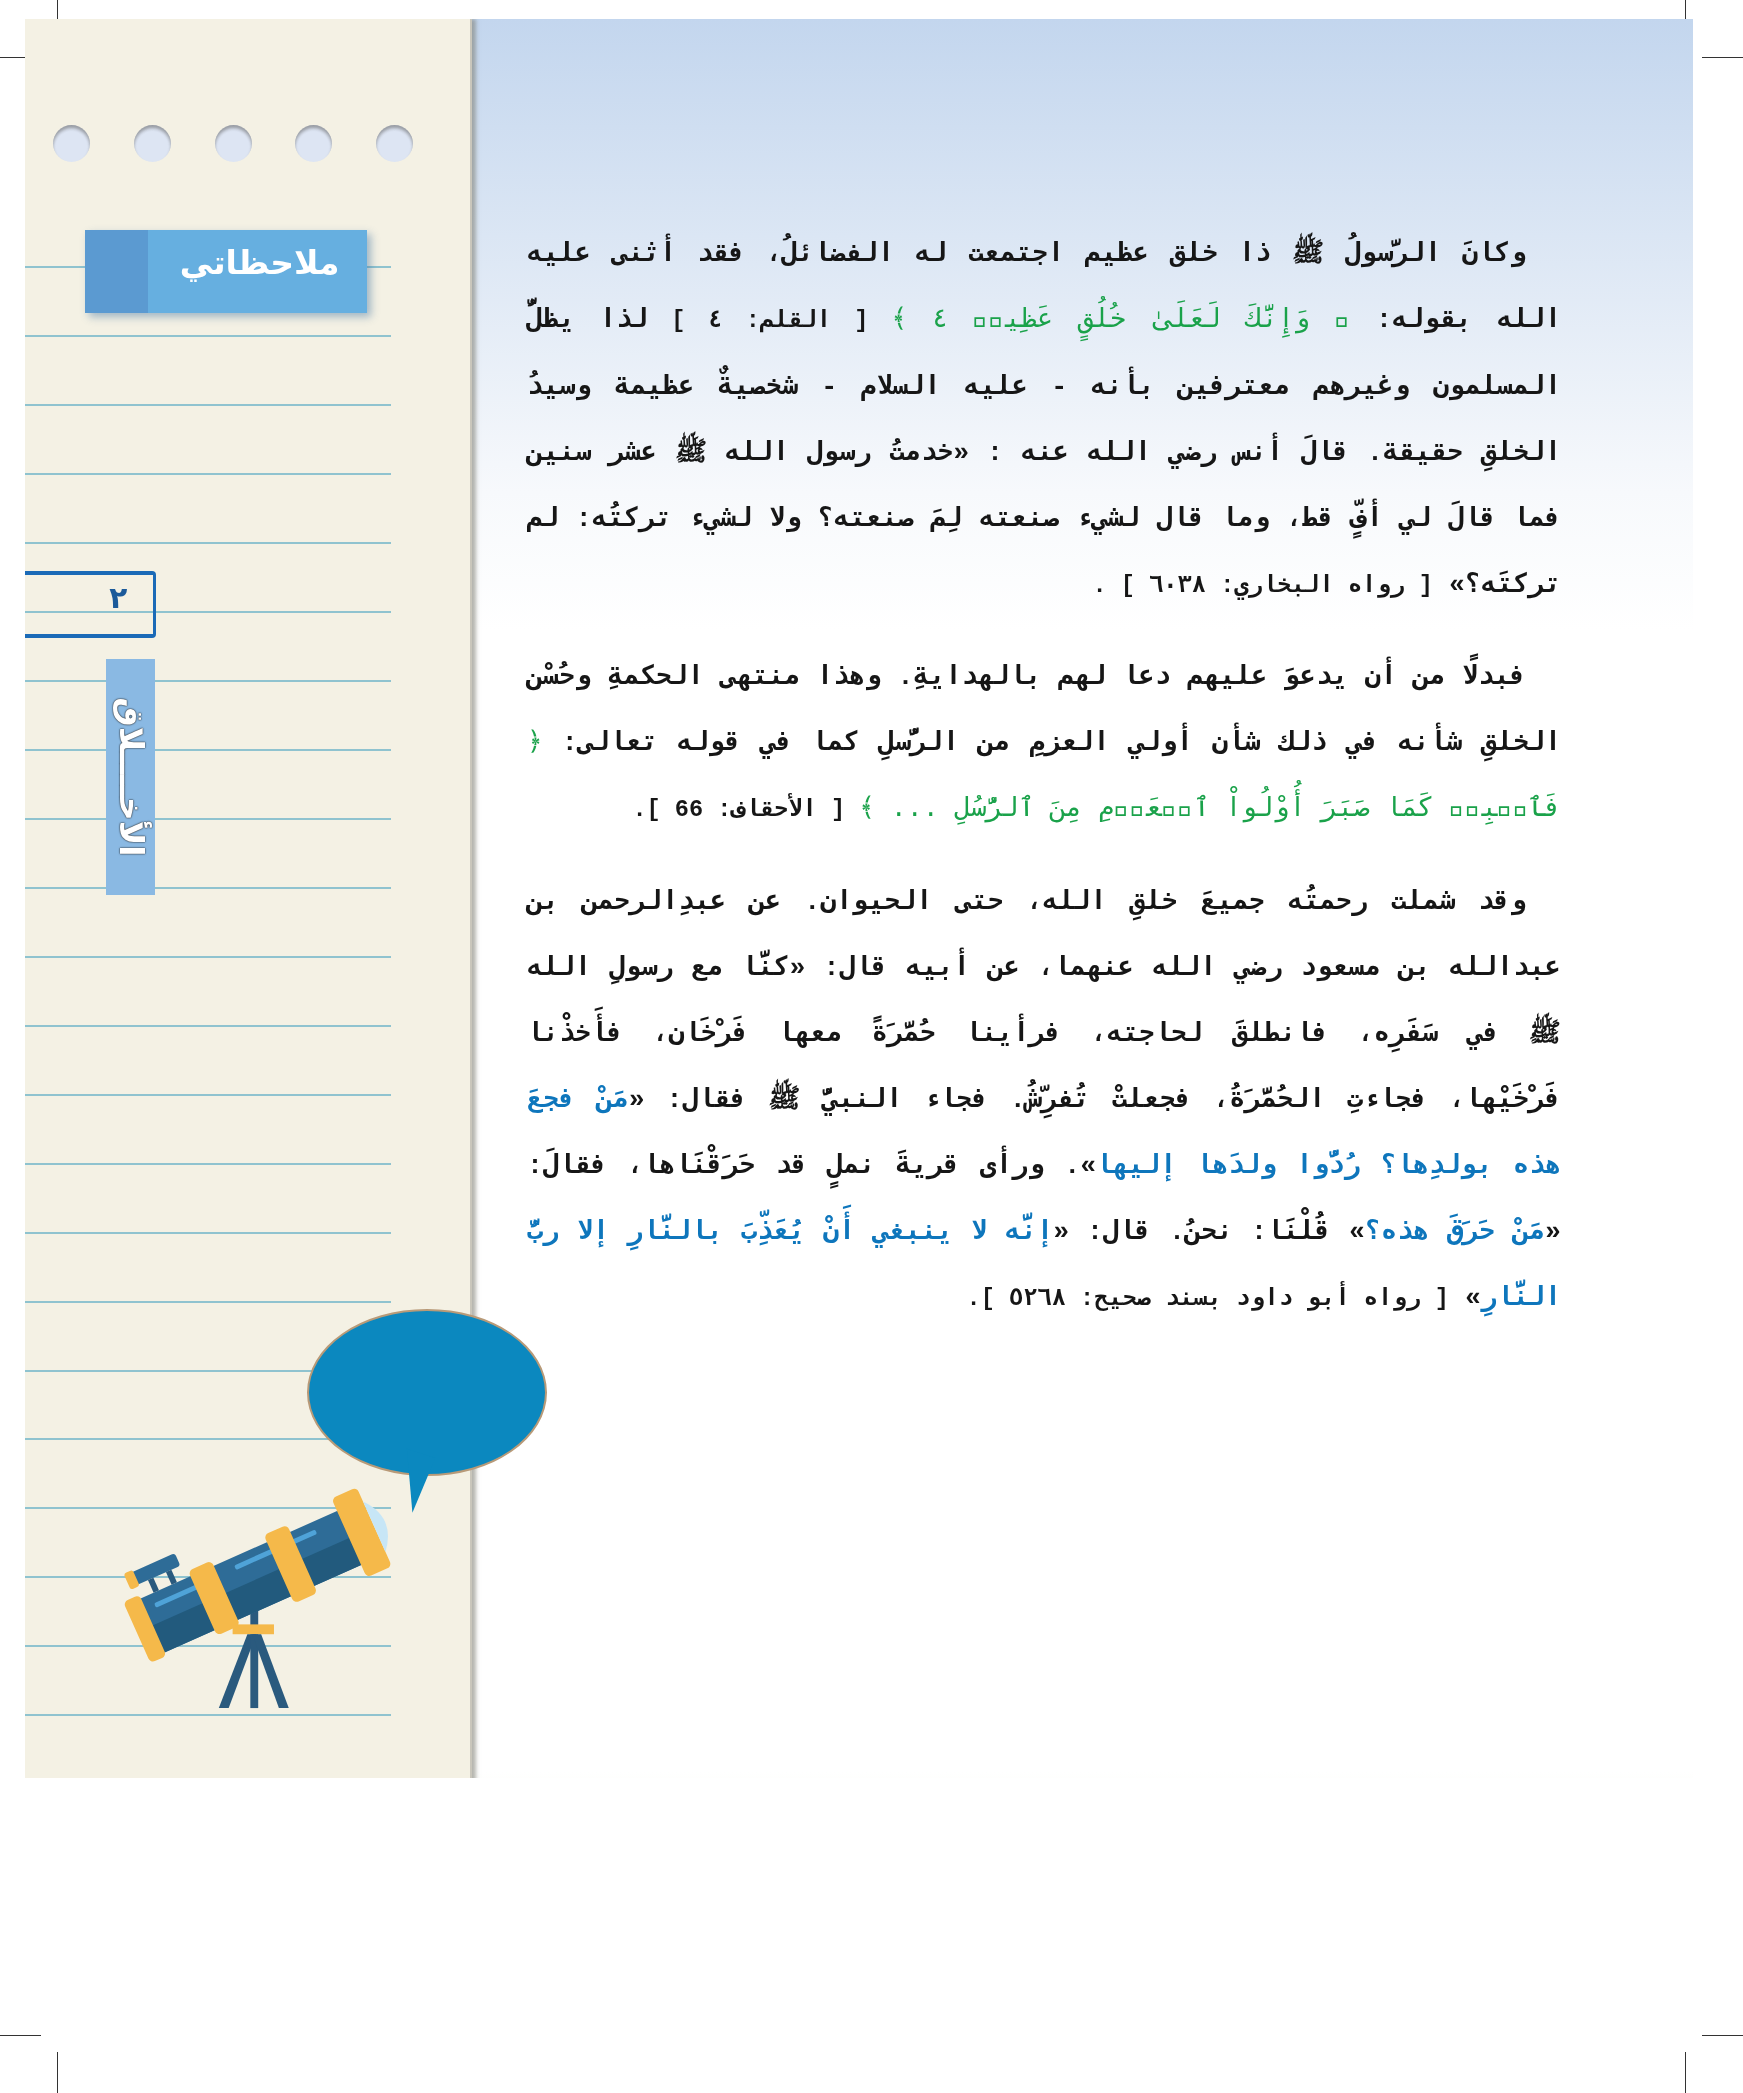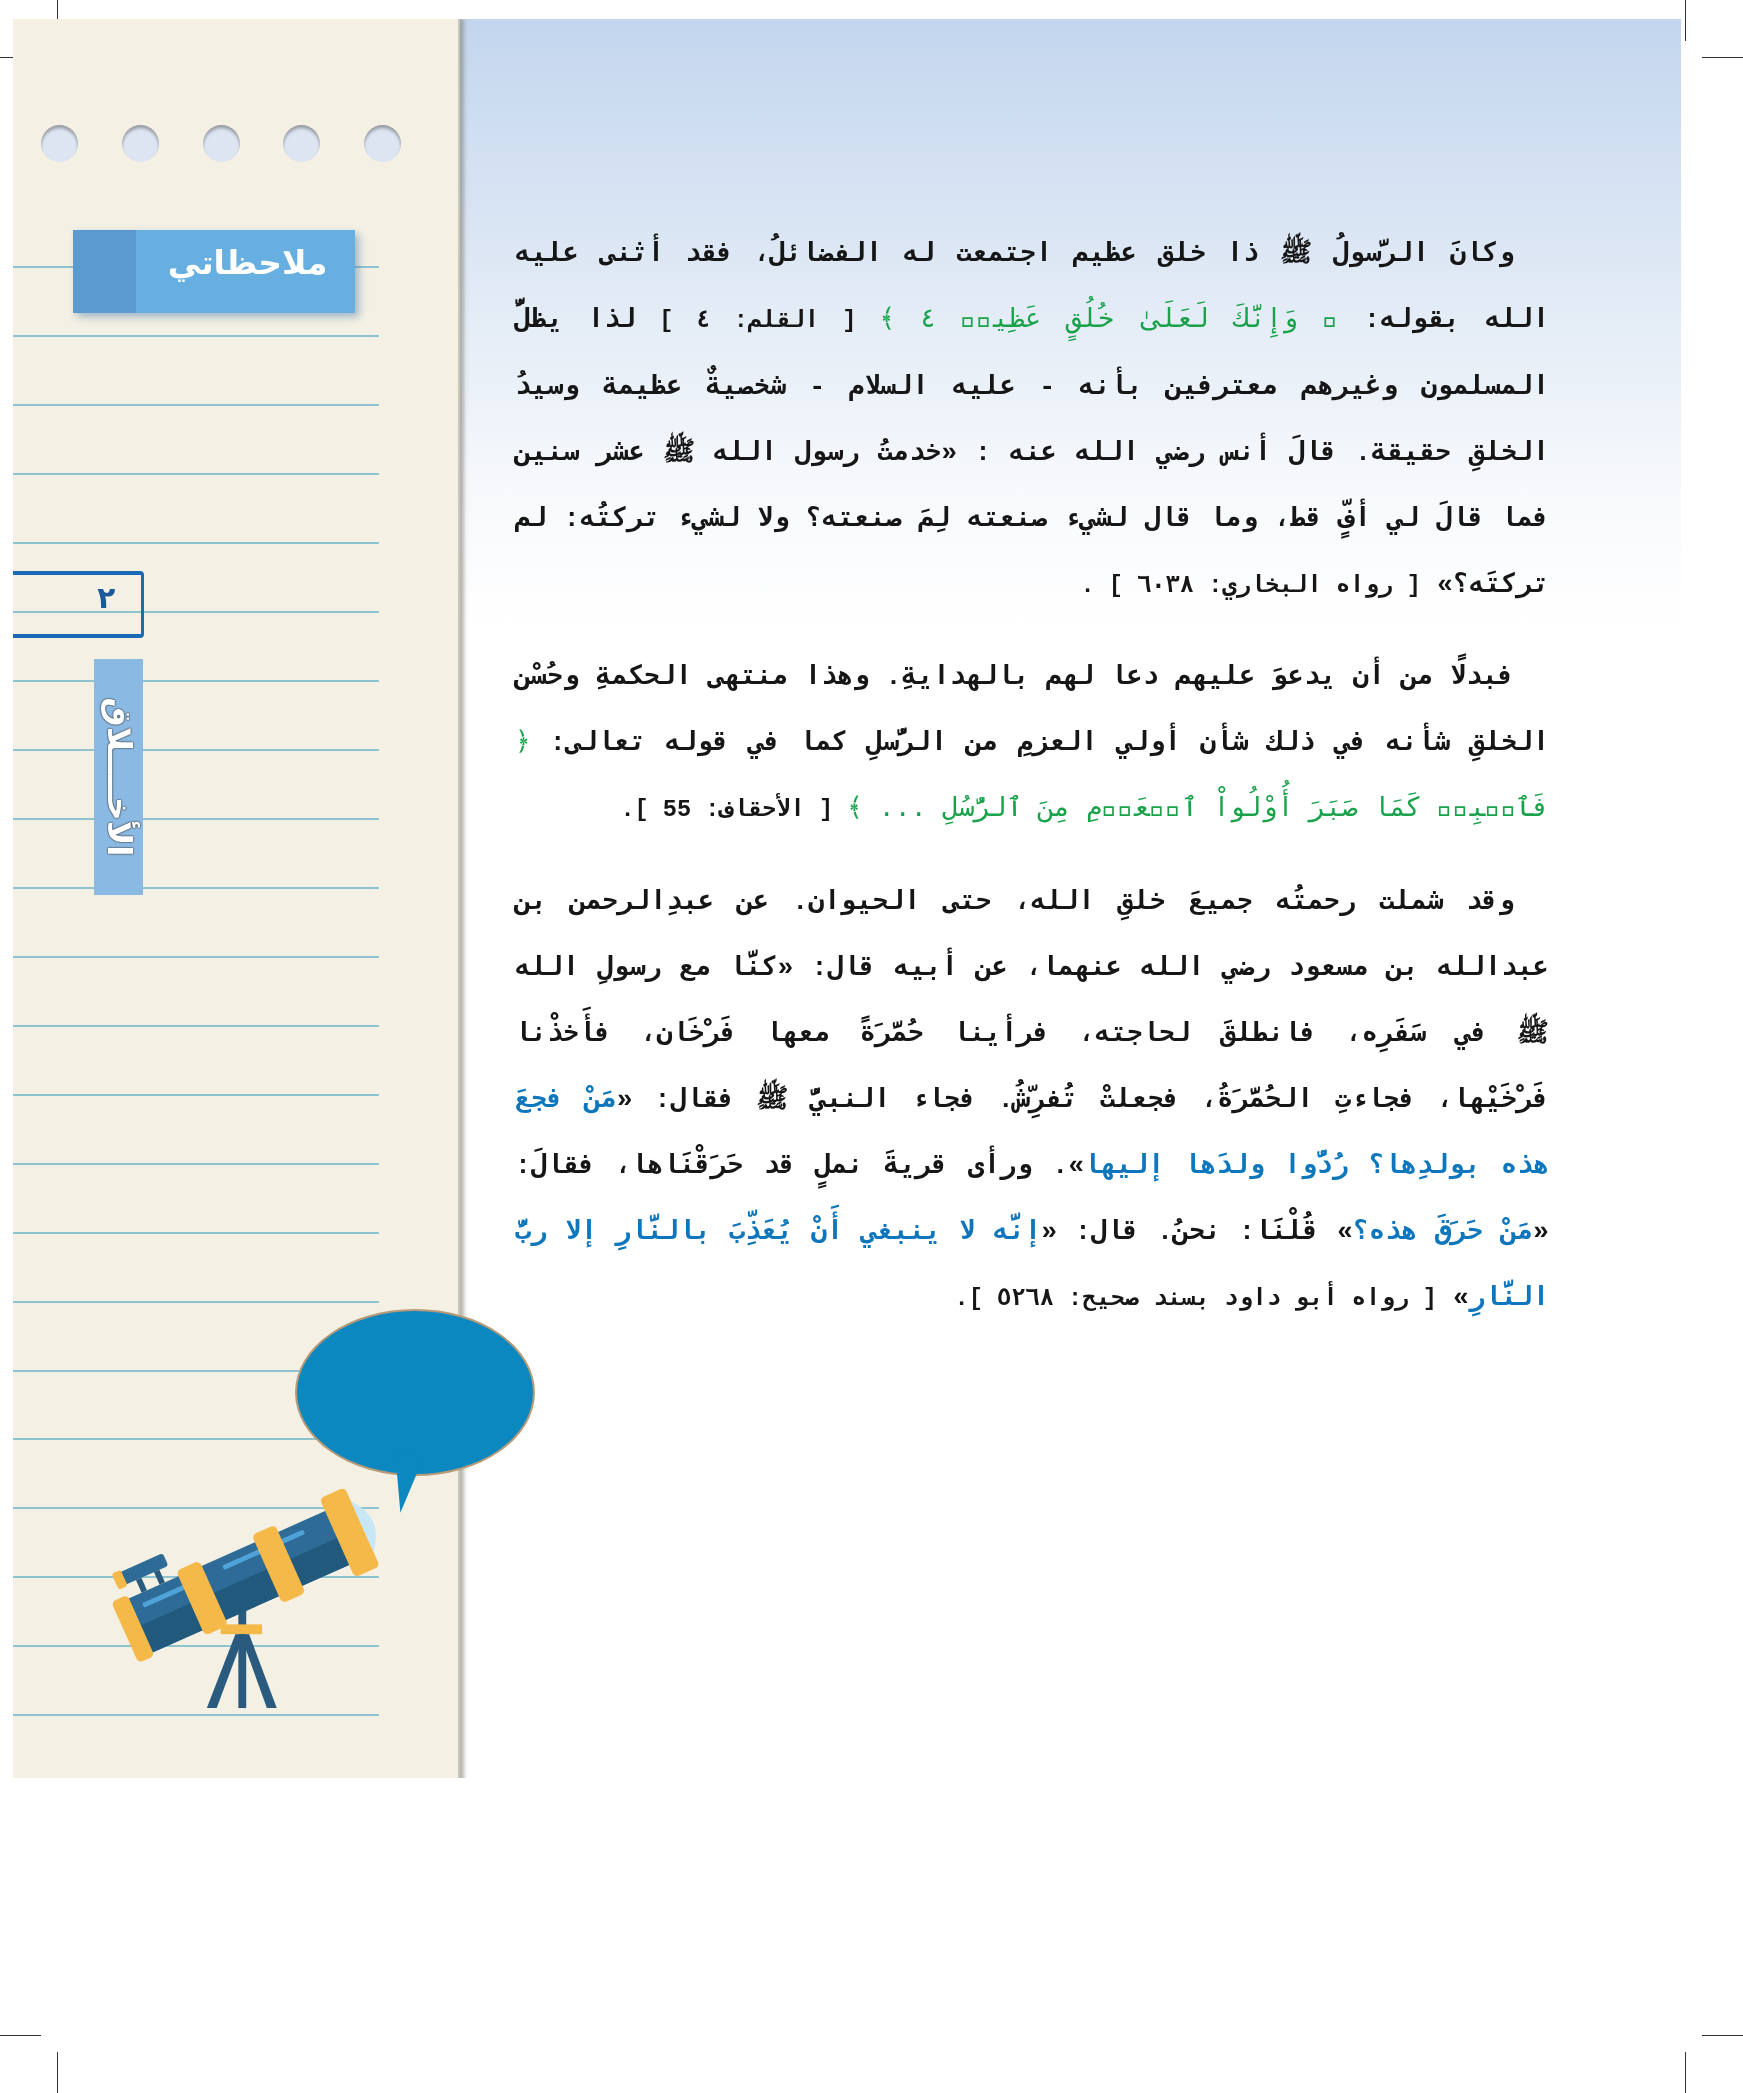--- a/index.html
+++ b/index.html
@@ -3,21 +3,21 @@
   <meta charset="utf-8">
   <style>
     html, body { margin: 0; padding: 0; }
     body {
       width: 1744px; height: 2093px; position: relative; overflow: hidden;
       background: #ffffff;
       font-family: "DejaVu Sans", sans-serif;
     }
     .crop { position: absolute; background: #333; }
     .page {
-      position: absolute; left: 13px; top: 18.7px; width: 1668px; height: 1759px;
+      position: absolute; left: 25px; top: 18.7px; width: 1668px; height: 1759px;
       background: linear-gradient(to bottom, #c3d6ee 0px, #dbe6f4 217px, #f7f9fc 473px, #ffffff 611px, #ffffff 1753px, #f1f6e6 1852px, #e2eec8 2055px);
       overflow: hidden;
     }
     
     .notepad {
       position: absolute; left: 0; top: 0; width: 445px; height: 2055px;
       background: #f4f1e4;
       box-shadow: 3.9px 0 3.9px rgba(120,120,110,0.55);
       border-right: 2px solid #c9c6bb;
     }
@@ -242,19 +242,19 @@
           <rect x="44" y="-44" width="6" height="14" fill="#2a5a7e"></rect>
         </g>
       </g>
     </svg>
   </div>
 
   <div class="content">
     <p><span>وكانَ الرَّسولُ ﷺ ذا خلق عظيم اجتمعت له الفضائلُ، فقد أثنى عليه الله بقوله: </span><span class="quran">﴿ وَإِنَّكَ لَعَلَىٰ خُلُقٍ عَظِيمٖ ٤ ﴾</span><span class="ref"> [ القلم: ٤ ] </span><span>لذا يظلُّ المسلمون وغيرهم معترفين بأنه - عليه السلام - شخصيةٌ عظيمة وسيدُ الخلقِ حقيقة. قالَ أنس رضي الله عنه : «خدمتُ رسول الله ﷺ عشر سنين فما قالَ لي أفٍّ قط، وما قال لشيء صنعته لِمَ صنعته؟ ولا لشيء تركتُه: لم تركتَه؟» </span><span class="ref">[ رواه البخاري: ٦٠٣٨ ] .</span></p>
 
 
-    <p><span>فبدلًا من أن يدعوَ عليهم دعا لهم بالهدايةِ. وهذا منتهى الحكمةِ وحُسْن الخلقِ شأنه في ذلك شأن أولي العزمِ من الرُّسلِ كما في قوله تعالى: </span><span class="quran">﴿ فَٱصۡبِرۡ كَمَا صَبَرَ أُوْلُواْ ٱلۡعَزۡمِ مِنَ ٱلرُّسُلِ ... ﴾</span><span class="ref"> [ الأحقاف: 55 ].</span></p>
+    <p><span>فبدلًا من أن يدعوَ عليهم دعا لهم بالهدايةِ. وهذا منتهى الحكمةِ وحُسْن الخلقِ شأنه في ذلك شأن أولي العزمِ من الرُّسلِ كما في قوله تعالى: </span><span class="quran">﴿ فَٱصۡبِرۡ كَمَا صَبَرَ أُوْلُواْ ٱلۡعَزۡمِ مِنَ ٱلرُّسُلِ ... ﴾</span><span class="ref"> [ الأحقاف: 66 ].</span></p>
 
 
     <p><span>وقد شملت رحمتُه جميعَ خلقِ الله، حتى الحيوان. عن عبدِالرحمن بن عبدالله بن مسعود رضي الله عنهما، عن أبيه قال: «</span><span>كنَّا مع رسولِ الله ﷺ في سَفَرِه، فانطلقَ لحاجته، فرأينا حُمَّرَةً معها فَرْخَان، فأَخذْنا فَرْخَيْها، فجاءتِ الحُمَّرَةُ، فجعلتْ تُفرِّشُ. فجاء النبيُّ ﷺ فقال: «</span><span class="hadith">مَنْ فجعَ هذه بولدِها؟ رُدُّوا ولدَها إليها</span><span>». ورأى قريةَ نملٍ قد حَرَقْنَاها، فقالَ: «</span><span class="hadith">مَنْ حَرَقَ هذه؟</span><span>» قُلْنَا: نحنُ. قال: «</span><span class="hadith">إنَّه لا ينبغي أَنْ يُعَذِّبَ بالنَّارِ إلا ربُّ النَّارِ</span><span>» </span><span class="ref">[ رواه أبو داود بسند صحيح: ٥٢٦٨ ].</span></p>
   </div>
 </div>
 
 
 </body></html>

